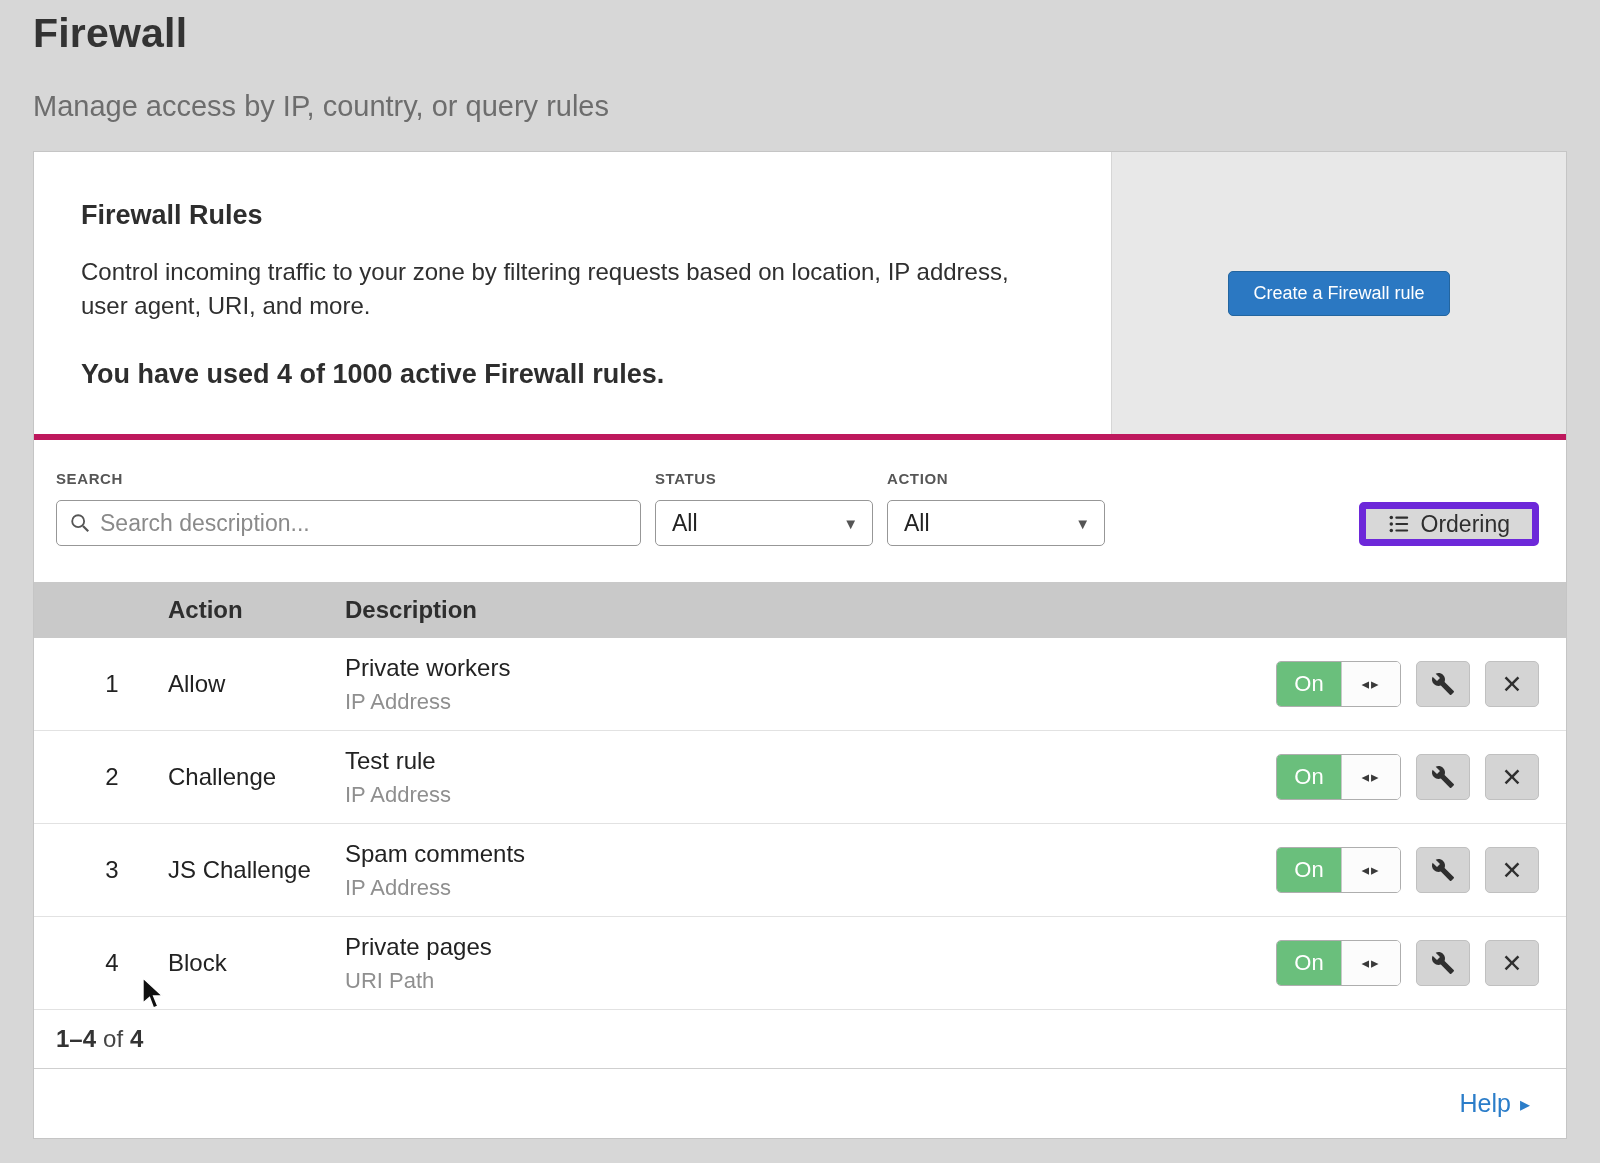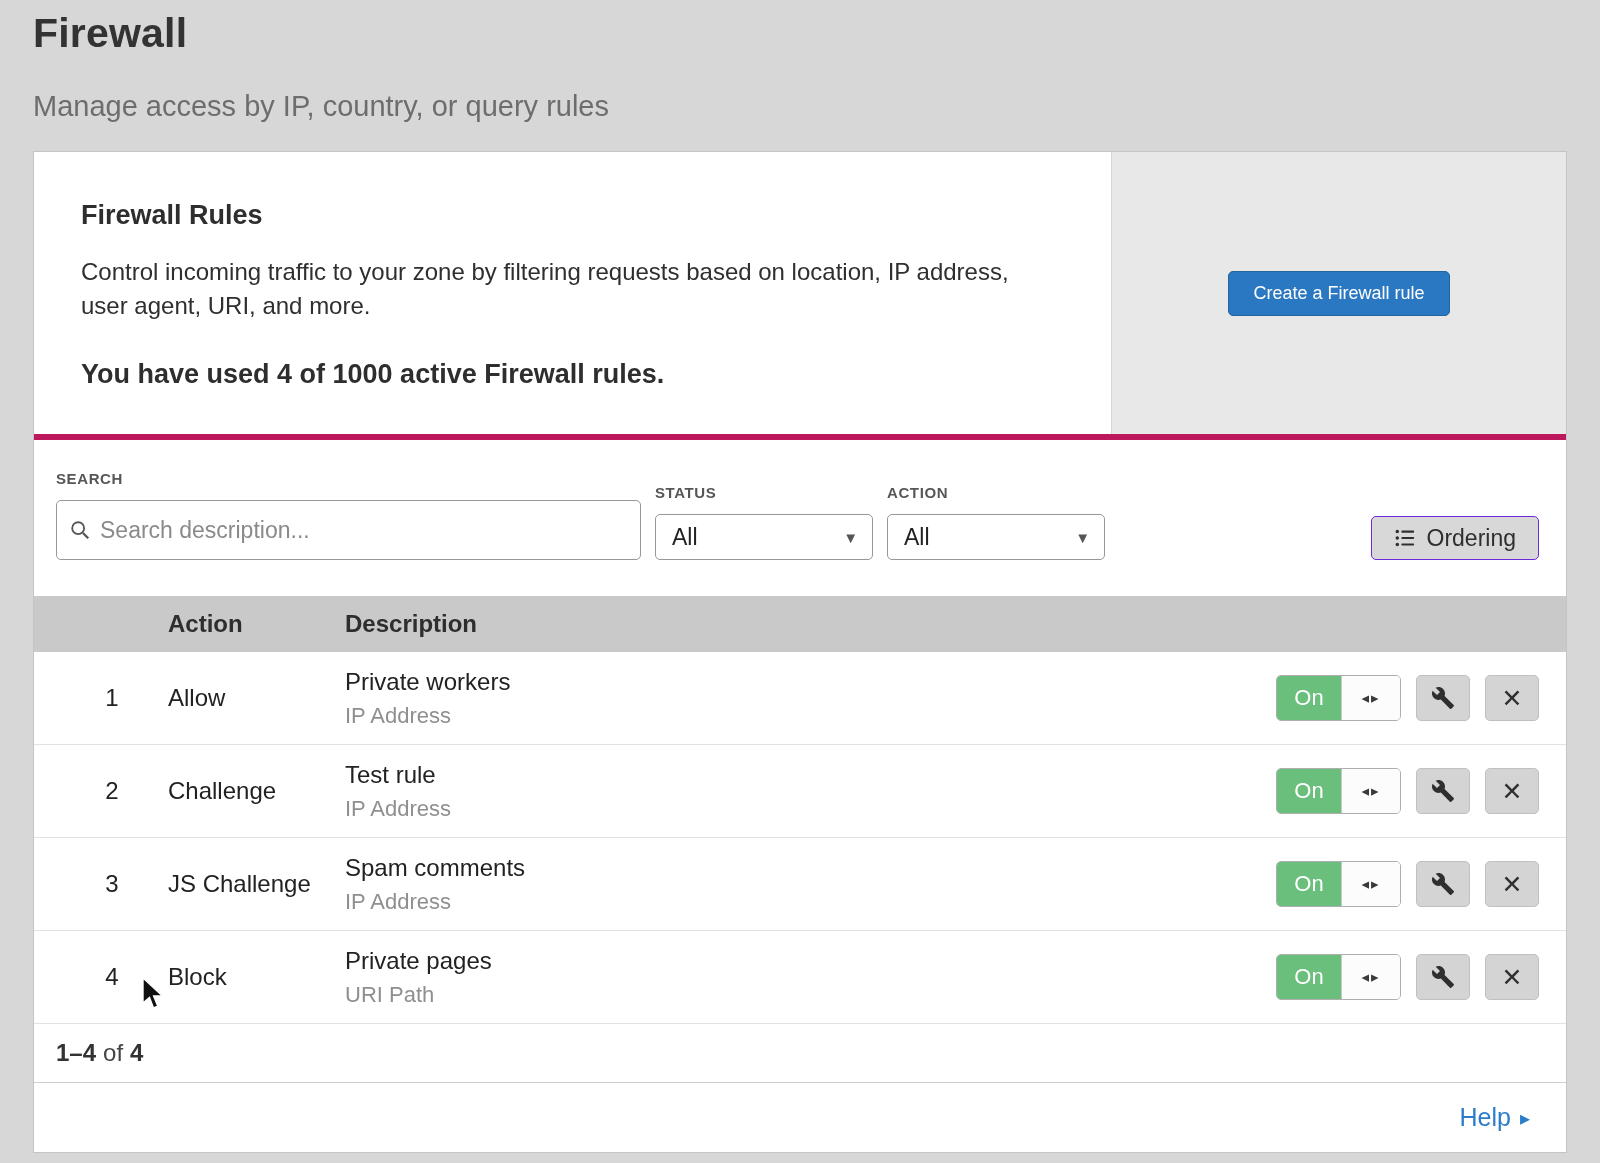--- a/index.html
+++ b/index.html
@@ -49,21 +49,21 @@
   .filters {
     display:flex; align-items:flex-end; gap:14px;
     padding:30px 27px 36px 22px;
   }
   .filter-group { display:flex; flex-direction:column; }
   .filter-label {
     font-size:15px; font-weight:700; color:#565656;
     letter-spacing:0.6px; margin-bottom:13px;
   }
   .search-box {
-    width:585px; height:60px;
+    width:585px; height:46px;
     border:1px solid #979797; border-radius:5px;
     background:#fff;
     display:flex; align-items:center;
     padding:0 12px;
   }
   .search-icon { display:flex; margin-right:9px; }
   .search-input {
     border:none; outline:none; flex:1;
     font-family:inherit; font-size:23px; color:#333;
     background:transparent;
@@ -76,21 +76,21 @@
     display:flex; align-items:center; justify-content:space-between;
     padding:0 14px 0 16px;
     font-size:23px; color:#222;
     cursor:pointer;
   }
   .chev { font-size:15px; color:#555; }
   .ordering {
     margin-left:auto;
     height:44px;
     background:#d8d8d8;
-    border:1px solid #6d28d9;
+    border:7px solid #6d28d9;
     border-radius:5px;
     display:flex; align-items:center; gap:11px;
     padding:0 22px;
     font-family:inherit; font-size:23px; color:#2f2f2f;
     cursor:pointer;
   }
 
   
   .thead {
     display:flex; align-items:center;

